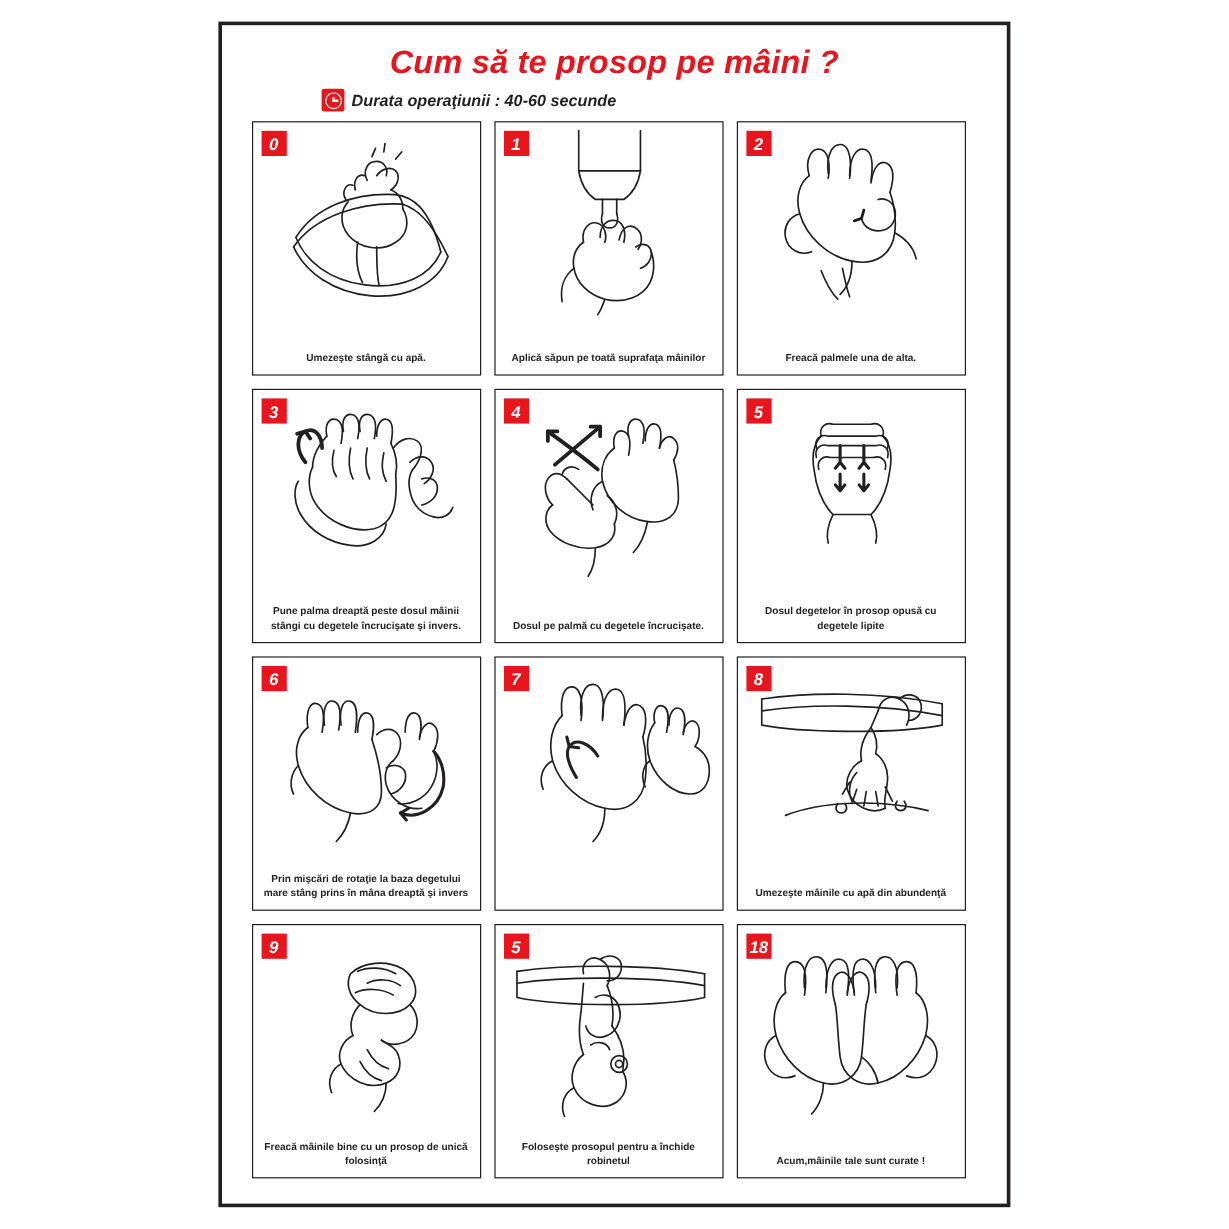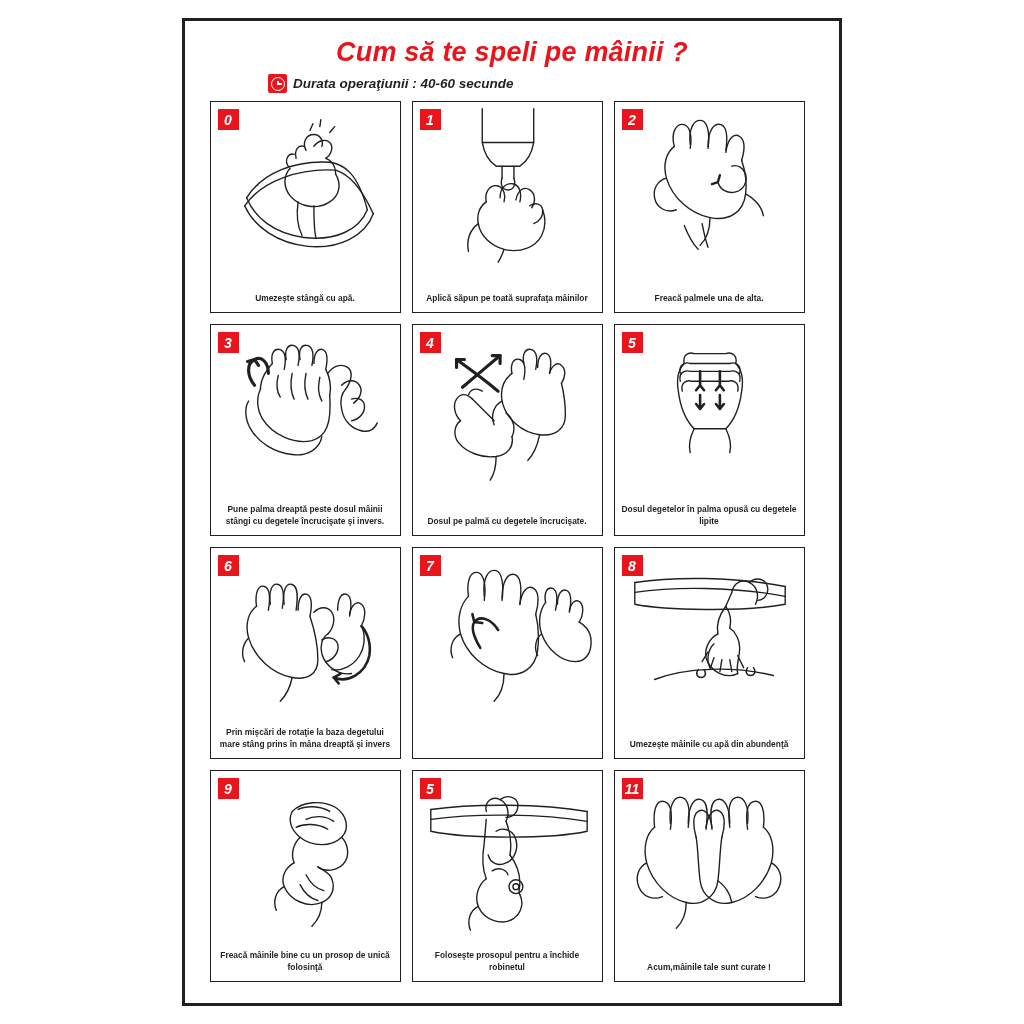--- a/index.html
+++ b/index.html
@@ -117,21 +117,21 @@
     font-weight: bold;
     line-height: 1.35;
     color: #231f20;
   }
 </style>
 </head>
 <body>
 
 <div id="poster">
 
-  <div class="title">Cum să te speli pe mâinii ?</div>
+  <div class="title">Cum să te prosop pe mâini ?</div>
 
   <div class="duration-row">
     <span class="clock-box">
       <span class="dial"></span>
         <span class="hand-h"></span>
         <span class="hand-m"></span>
     </span>
     <span class="duration-text">Durata operaţiunii : 40-60 secunde</span>
   </div>
 
@@ -266,21 +266,21 @@
           <path d="M68 62 C66 54 72 50 78 52 L114 52 C120 50 126 54 124 62"></path>
           <path d="M70 34 C64 40 62 50 64 62 C66 78 72 92 80 100 L112 100 C120 92 126 78 128 62 C130 50 128 40 122 34"></path>
           <path d="M80 100 C76 108 74 116 76 124"></path>
           <path d="M112 100 C116 108 118 116 116 124"></path>
           <path d="M86 56 l0 -14 M86 56 l-4 5 M86 56 l4 5" stroke-width="2.6"></path>
           <path d="M86 66 l0 14 M86 80 l-4 -5 M86 80 l4 -5" stroke-width="2.6"></path>
           <path d="M106 56 l0 -14 M106 56 l-4 5 M106 56 l4 5" stroke-width="2.6"></path>
           <path d="M106 66 l0 14 M106 80 l-4 -5 M106 80 l4 -5" stroke-width="2.6"></path>
         </svg>
       </div>
-      <div class="caption">Dosul degetelor în palma opusă cu degetele lipite</div>
+      <div class="caption">Dosul degetelor în prosop opusă cu degetele lipite</div>
     </div>
 
     <div class="cell">
       <div class="step-badge">6</div>
       <div class="art">
         <svg viewBox="0 0 191 158" fill="none" stroke="#231f20" stroke-width="1.4" stroke-linecap="round" stroke-linejoin="round">
           <path d="M46 54 C44 40 48 32 54 34 C60 36 60 46 58 58"></path>
           <path d="M60 52 C58 38 62 30 68 32 C74 34 74 44 72 56"></path>
           <path d="M74 52 C72 38 76 30 82 32 C88 34 88 44 86 58"></path>
           <path d="M88 58 C88 46 92 40 97 42 C102 44 102 54 100 64"></path>
@@ -383,21 +383,21 @@
           <path d="M80 96 C86 92 94 94 96 100"></path>
           <path d="M66 132 C58 136 54 146 58 156"></path>
           <circle cx="104" cy="112" r="7"></circle>
           <circle cx="104" cy="112" r="3"></circle>
         </svg>
       </div>
       <div class="caption">Foloseşte prosopul pentru a închide robinetul</div>
     </div>
 
     <div class="cell">
-      <div class="step-badge">11</div>
+      <div class="step-badge">18</div>
       <div class="art">
         <svg viewBox="0 0 191 158" fill="none" stroke="#231f20" stroke-width="1.4" stroke-linecap="round" stroke-linejoin="round">
           <path d="M40 52 C38 34 42 24 50 26 C57 28 58 40 56 54"></path>
           <path d="M56 48 C54 30 60 20 68 22 C75 24 76 36 74 52"></path>
           <path d="M74 48 C74 30 80 22 87 24 C94 26 94 38 92 54"></path>
           <path d="M92 52 C94 38 100 32 106 36 C112 40 111 52 108 62"></path>
           <path d="M40 52 C32 58 28 72 32 88 C38 108 54 124 72 128 C88 132 102 122 104 106 C106 90 106 74 108 62"></path>
           <path d="M32 88 C24 92 20 102 24 112 C28 122 38 126 48 122"></path>
           <path d="M72 128 C72 138 68 148 62 154"></path>
           <path d="M104 106 C110 110 116 118 118 128"></path>

